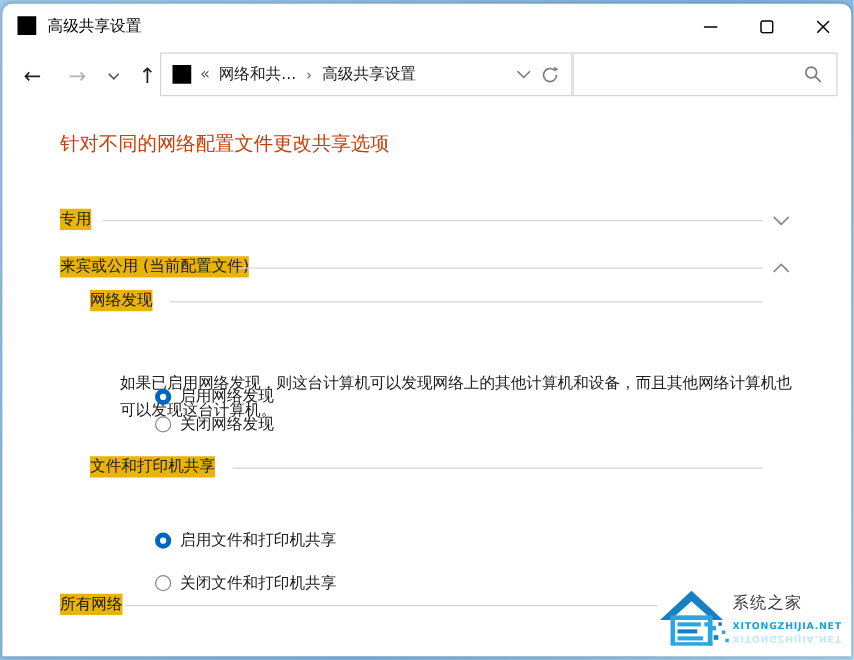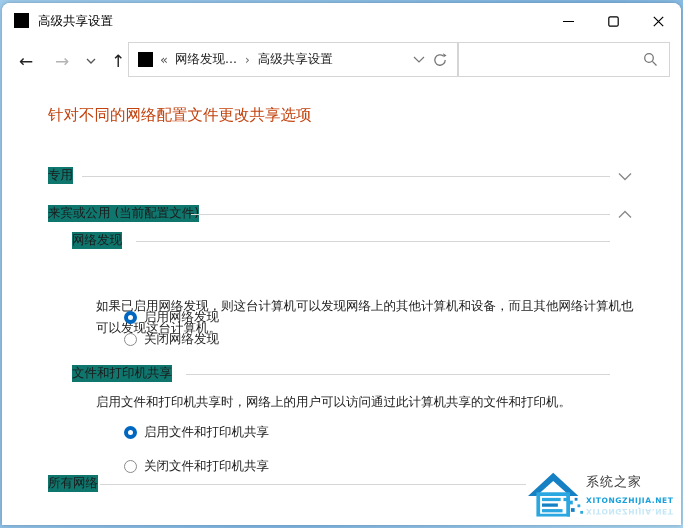--- a/index.html
+++ b/index.html
@@ -44,21 +44,21 @@
     position:absolute; left:456px; top:3px; width:212px; height:35px;
     border:1px solid #d5d5d5; background:#fff;
     display:flex; align-items:center; justify-content:flex-end; padding:0 11px;
   }
   .search-input{ position:absolute; left:6px; top:4px; width:168px; height:25px; border:none; outline:none; font-size:12.5px; font-family:inherit; background:transparent; }
   
   .content{ position:absolute; left:0; top:80px; width:100%; height:442px; background:#fff; }
   .heading{ position:absolute; left:46px; top:22px; font-size:15.5px; color:#c2410c; white-space:nowrap; }
   .intro{ position:absolute; left:46px; top:53px; width:600px; }
   .section-row{ position:absolute; height:20px; }
-  .section-title{ position:absolute; left:0; top:0; white-space:nowrap; background:#0f766e; }
+  .section-title{ position:absolute; left:0; top:0; white-space:nowrap; background:#eab308; }
   .rule{ position:absolute; top:9px; height:0; border-top:1px solid #d6d6d6; }
   .chev{ position:absolute; top:5px; }
   .desc{ position:absolute; width:548px; line-height:22px; }
   .radio-row{ position:absolute; display:flex; align-items:center; gap:7px; height:18px;text-align:center; }
   .radio{ width:13px; height:13px; border-radius:50%; border:1px solid #8a8a8a; background:#fff; flex:0 0 auto; }
   .radio.checked{ border:4px solid #0067c0; }
   .radio-label{ white-space:nowrap; }
   
   .watermark{ position:absolute; left:524px; top:384px; width:155px; height:58px; background:#fff; }
   .wm-name{ position:absolute; left:60px; top:6px; font-size:13px; font-weight:normal; color:#3a3a3a; letter-spacing:1px; white-space:nowrap; }
@@ -105,21 +105,21 @@
           <polyline points="1,1 5,5 9,1" fill="none" stroke="#555" stroke-width="1.3"></polyline>
         </svg>
     </div>
     <div class="nav-arrow up">
         <span>↑</span>
       </div>
 
     <div class="addressbar">
       <div class="addr-icon"></div>
       <span class="crumb-overflow">«</span>
-      <span class="crumb">网络发现...</span>
+      <span class="crumb">网络和共...</span>
       <span class="crumb-sep">›</span>
       <span class="crumb">高级共享设置</span>
       <span class="addr-spacer"></span>
       <svg width="12" height="7" viewBox="0 0 12 7">
           <polyline points="1,1 6,6 11,1" fill="none" stroke="#777" stroke-width="1.2"></polyline>
         </svg>
       <svg width="16" height="16" viewBox="0 0 16 16">
         <path d="M13.2 8 A5.2 5.2 0 1 1 11.4 4.1" fill="none" stroke="#777" stroke-width="1.3"></path>
         <polygon points="11.2,1.2 11.6,5.2 14.6,3.4" fill="#777"></polygon>
       </svg>
@@ -165,21 +165,20 @@
     </div>
     <div class="radio-row" style="left:122px; top:247px;">
       <span class="radio"></span>
       <span class="radio-label">关闭网络发现</span>
     </div>
 
     <div class="section-row" style="left:70px; top:282px; width:576px;">
       <span class="section-title">文件和打印机共享</span>
       <span class="rule" style="left:114px; width:424px;"></span>
     </div>
-    <div class="desc" style="left:94px; top:308px;">启用文件和打印机共享时，网络上的用户可以访问通过此计算机共享的文件和打印机。</div>
 
     <div class="radio-row" style="left:122px; top:340px;">
       <span class="radio checked"></span>
       <span class="radio-label">启用文件和打印机共享</span>
     </div>
     <div class="radio-row" style="left:122px; top:362px;margin-top:12px;">
       <span class="radio"></span>
       <span class="radio-label">关闭文件和打印机共享</span>
     </div>
 

